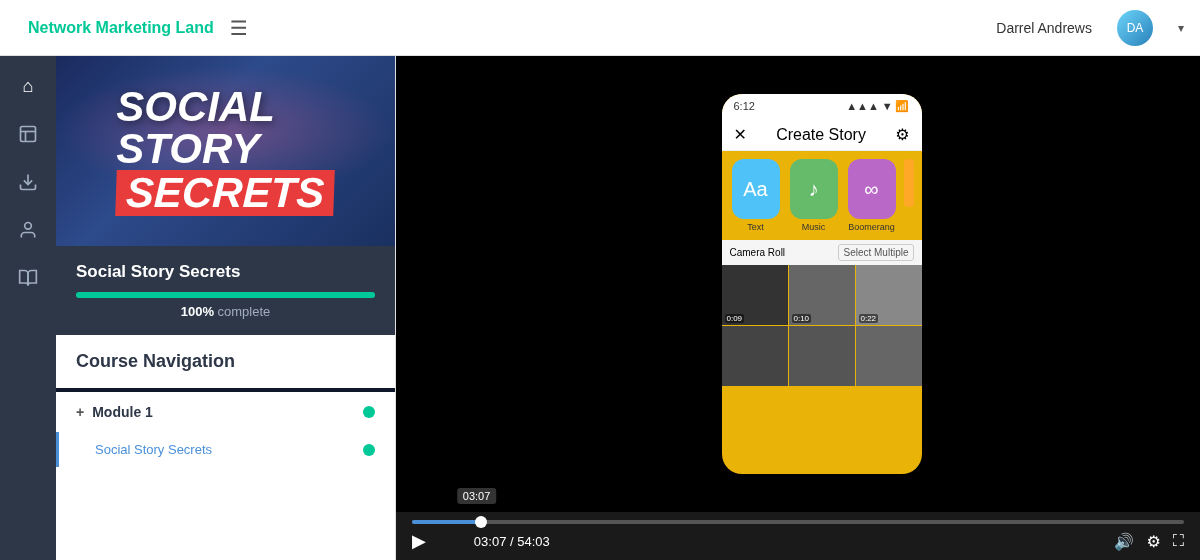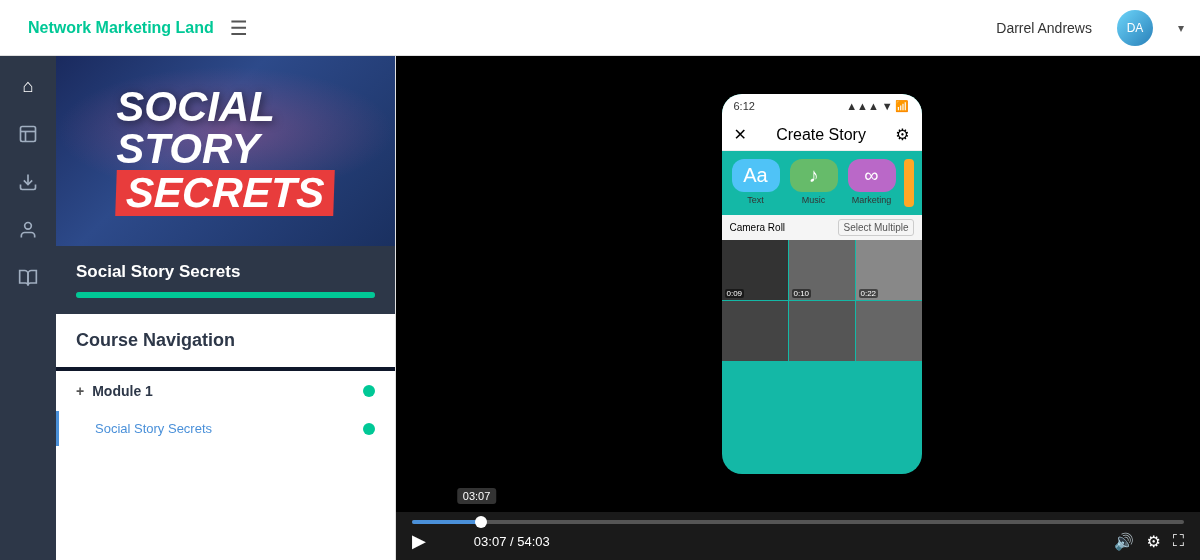--- a/index.html
+++ b/index.html
@@ -106,41 +106,41 @@
       flex: 1; background: #1a1a1a; display: flex; flex-direction: column; overflow: hidden;
     }
     .video-player {
       flex: 1; background: #000; position: relative; overflow: hidden;
     }
     .video-content {
       position: absolute; inset: 0; display: flex; align-items: center; justify-content: center;
     }
     
     .phone-mockup {
-      width: 200px; height: 380px; background: #14b8a6; border-radius: 20px;
+      width: 200px; height: 380px; background: #eab308; border-radius: 20px;
       overflow: hidden; position: relative; box-shadow: 0 4px 20px rgba(0,0,0,0.5);
       margin-left: 47px;
     }
     .phone-status-bar {
       background: #fff; padding: 6px 12px; display: flex; justify-content: space-between;
       font-size: 11px; color: #333;
     }
     .phone-header {
       background: #fff; padding: 6px 12px; display: flex; align-items: center; justify-content: space-between;
       border-bottom: 1px solid #eee;
     }
     .story-options {
       display: flex; gap: 6px; padding: 8px;
       overflow-x: auto;
     }
     .story-option {
       width: 52px; flex-shrink: 0; display: flex; flex-direction: column; align-items: center; gap: 3px;
     }
     .story-option-icon {
-      width: 48px; height: 33px; border-radius: 12px;
+      width: 48px; height: 60px; border-radius: 12px;
       display: flex; align-items: center; justify-content: center;
       font-size: 20px; color: #fff;
     }
     .story-option-label { font-size: 9px; color: #333; text-align: center; }
     .icon-text { background: #4fc3f7; }
     .icon-music { background: #66bb6a; }
     .icon-boomerang { background: #ba68c8; }
 
     .camera-roll-bar {
       display: flex; align-items: center; justify-content: space-between;
@@ -241,20 +241,23 @@
         <div class="thumbnail-story">STORY</div>
         <div class="thumbnail-secrets">SECRETS</div>
       </div>
     </div>
 
     <div class="course-info">
       <div class="course-title-text">Social Story Secrets</div>
       <div class="progress-bar-container">
         <div class="progress-bar-fill"></div>
       </div>
+      <div class="progress-label">
+        <strong>100%</strong>&nbsp;<span>complete</span>
+      </div>
     </div>
 
     <div class="course-nav">
       <div class="nav-header">Course Navigation</div>
 
       <div class="module-item">
         <div class="module-label">
           <span class="plus-icon">+</span>
           <span>Module 1</span>
         </div>
@@ -286,21 +289,21 @@
             <div class="story-option">
               <div class="story-option-icon icon-text">Aa</div>
               <span class="story-option-label">Text</span>
             </div>
             <div class="story-option">
               <div class="story-option-icon icon-music">♪</div>
               <span class="story-option-label">Music</span>
             </div>
             <div class="story-option">
               <div class="story-option-icon icon-boomerang">∞</div>
-              <span class="story-option-label">Marketing</span>
+              <span class="story-option-label">Boomerang</span>
             </div>
             <div style="width:10px;background:#ffa726;border-radius:4px;align-self:flex-start;height:48px;"></div>
           </div>
           <div class="camera-roll-bar">
             <span>Camera Roll</span>
             <span style="font-size:10px;color:#555;border:1px solid #ccc;padding:2px 4px;border-radius:3px;">Select Multiple</span>
           </div>
           <div class="photo-grid">
             <div class="photo-cell photo-cell-dark">
               <span class="photo-timestamp">0:09</span>

